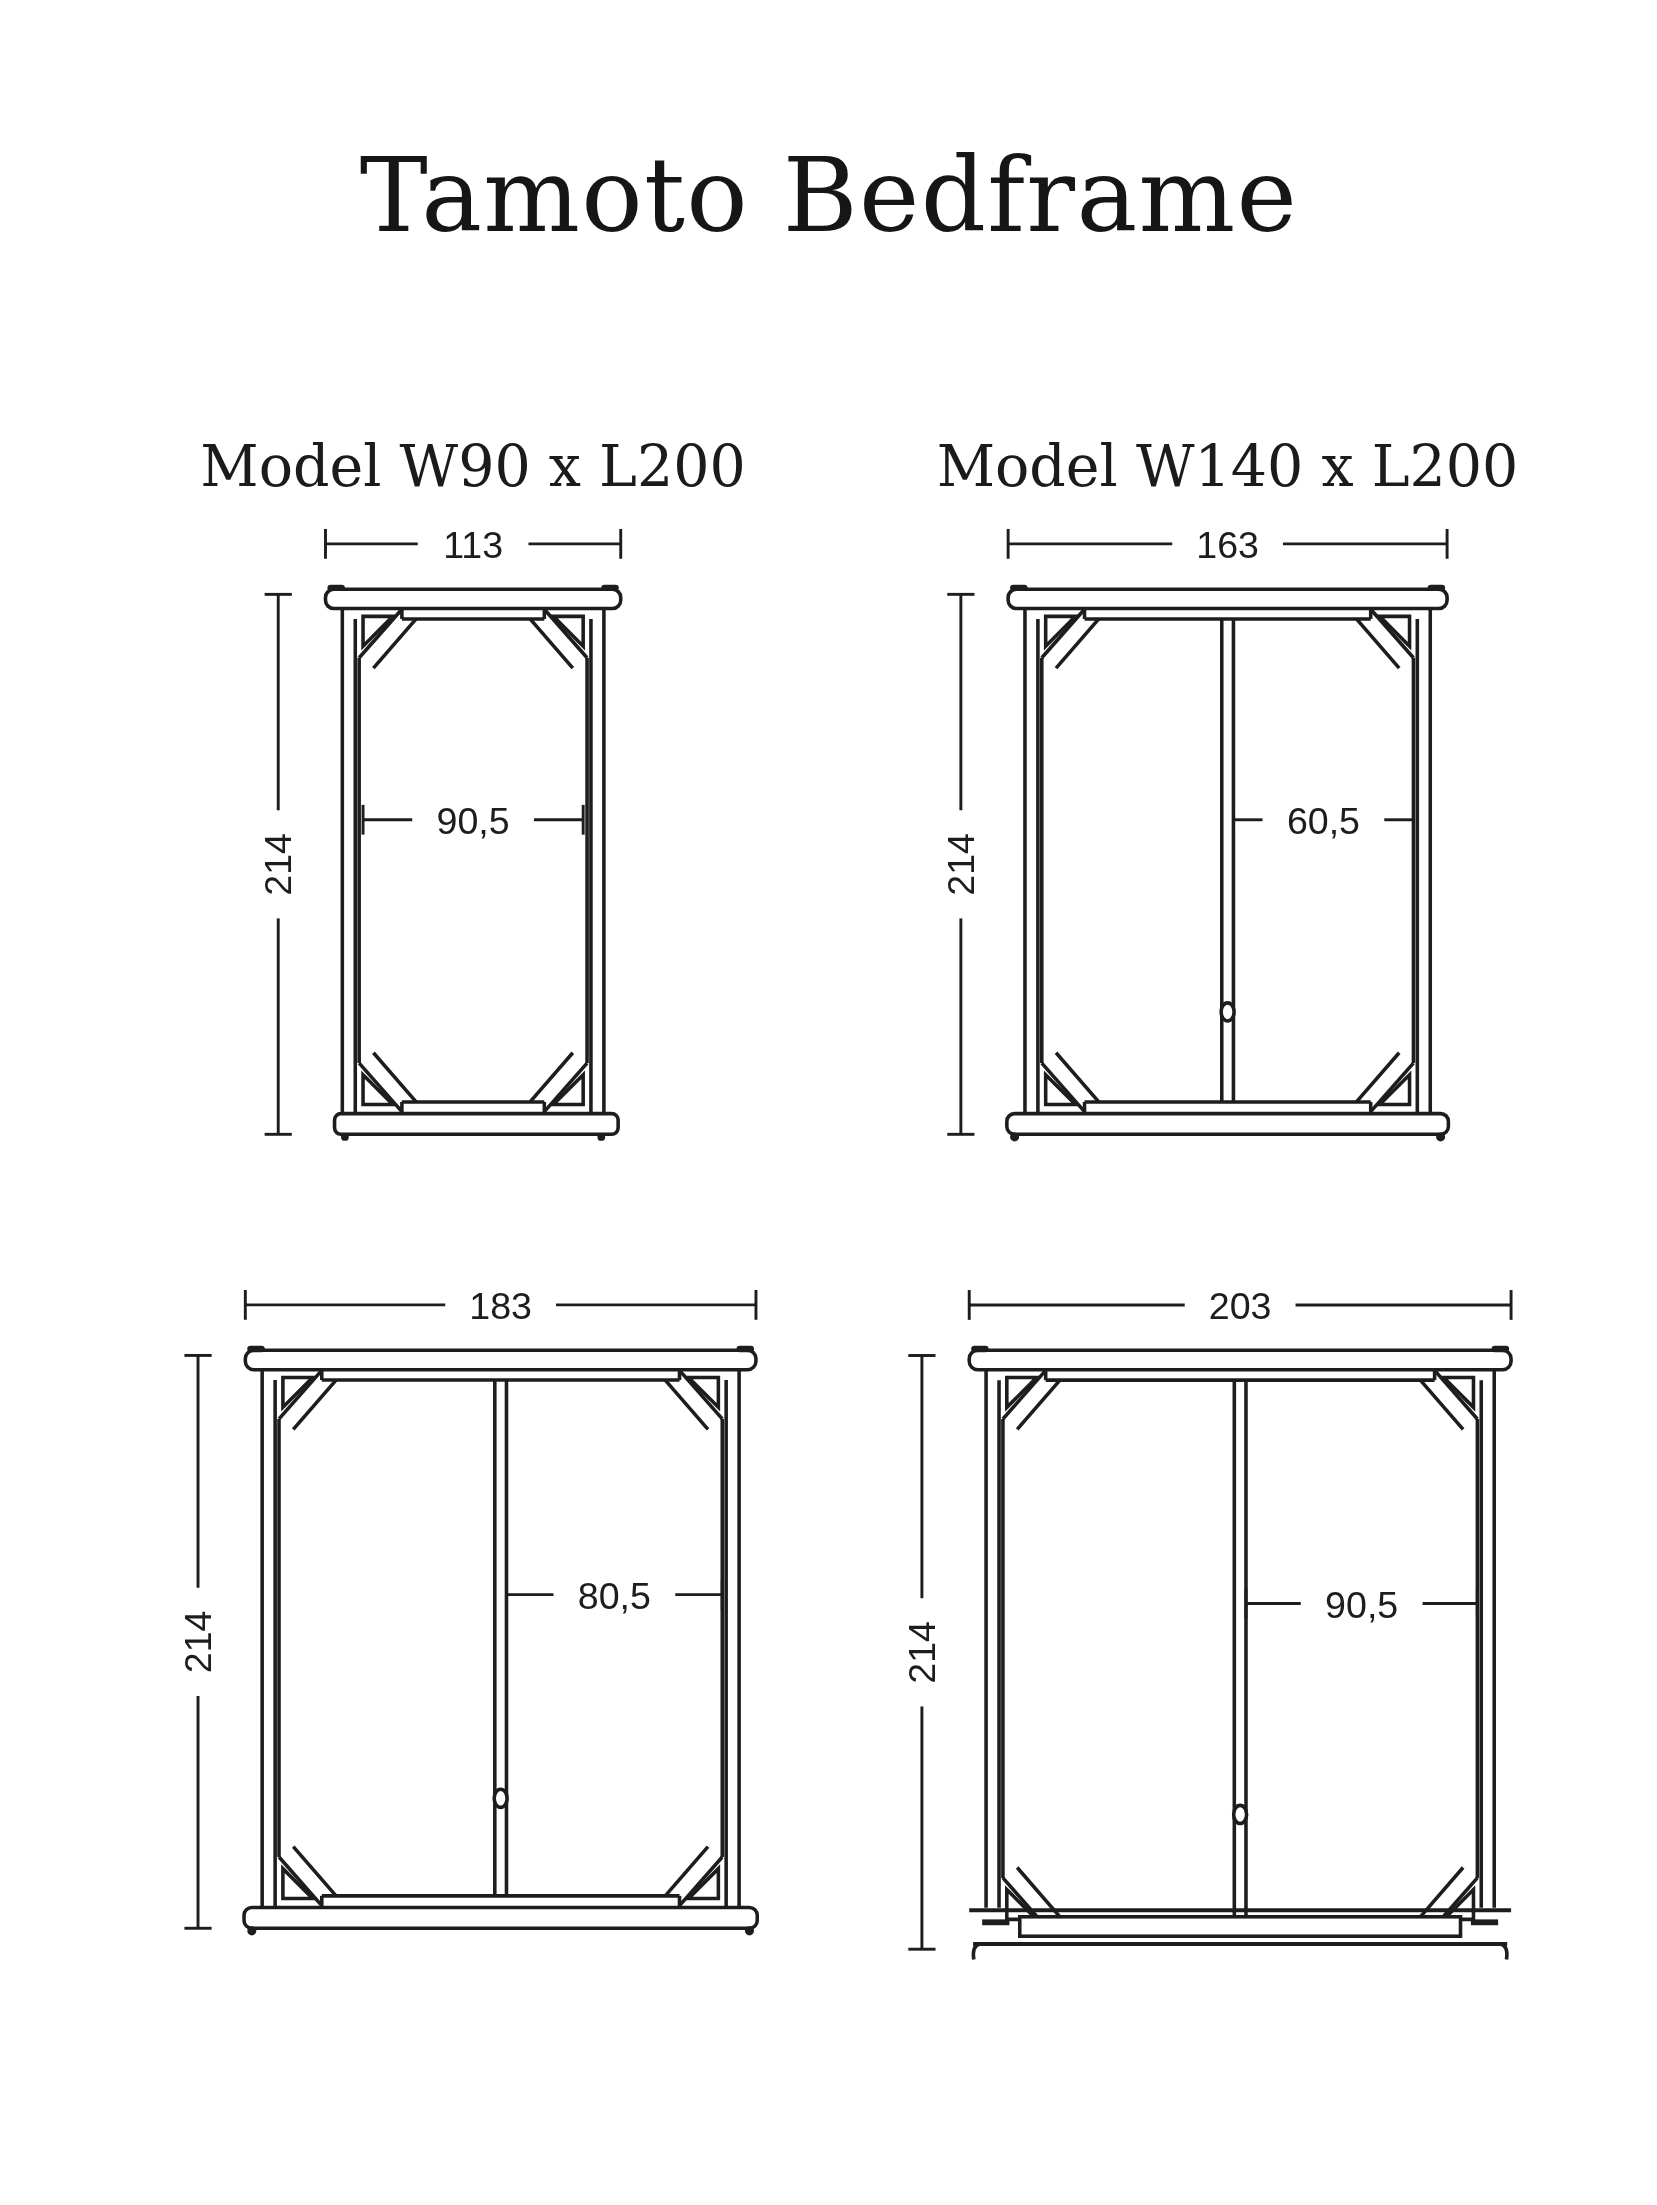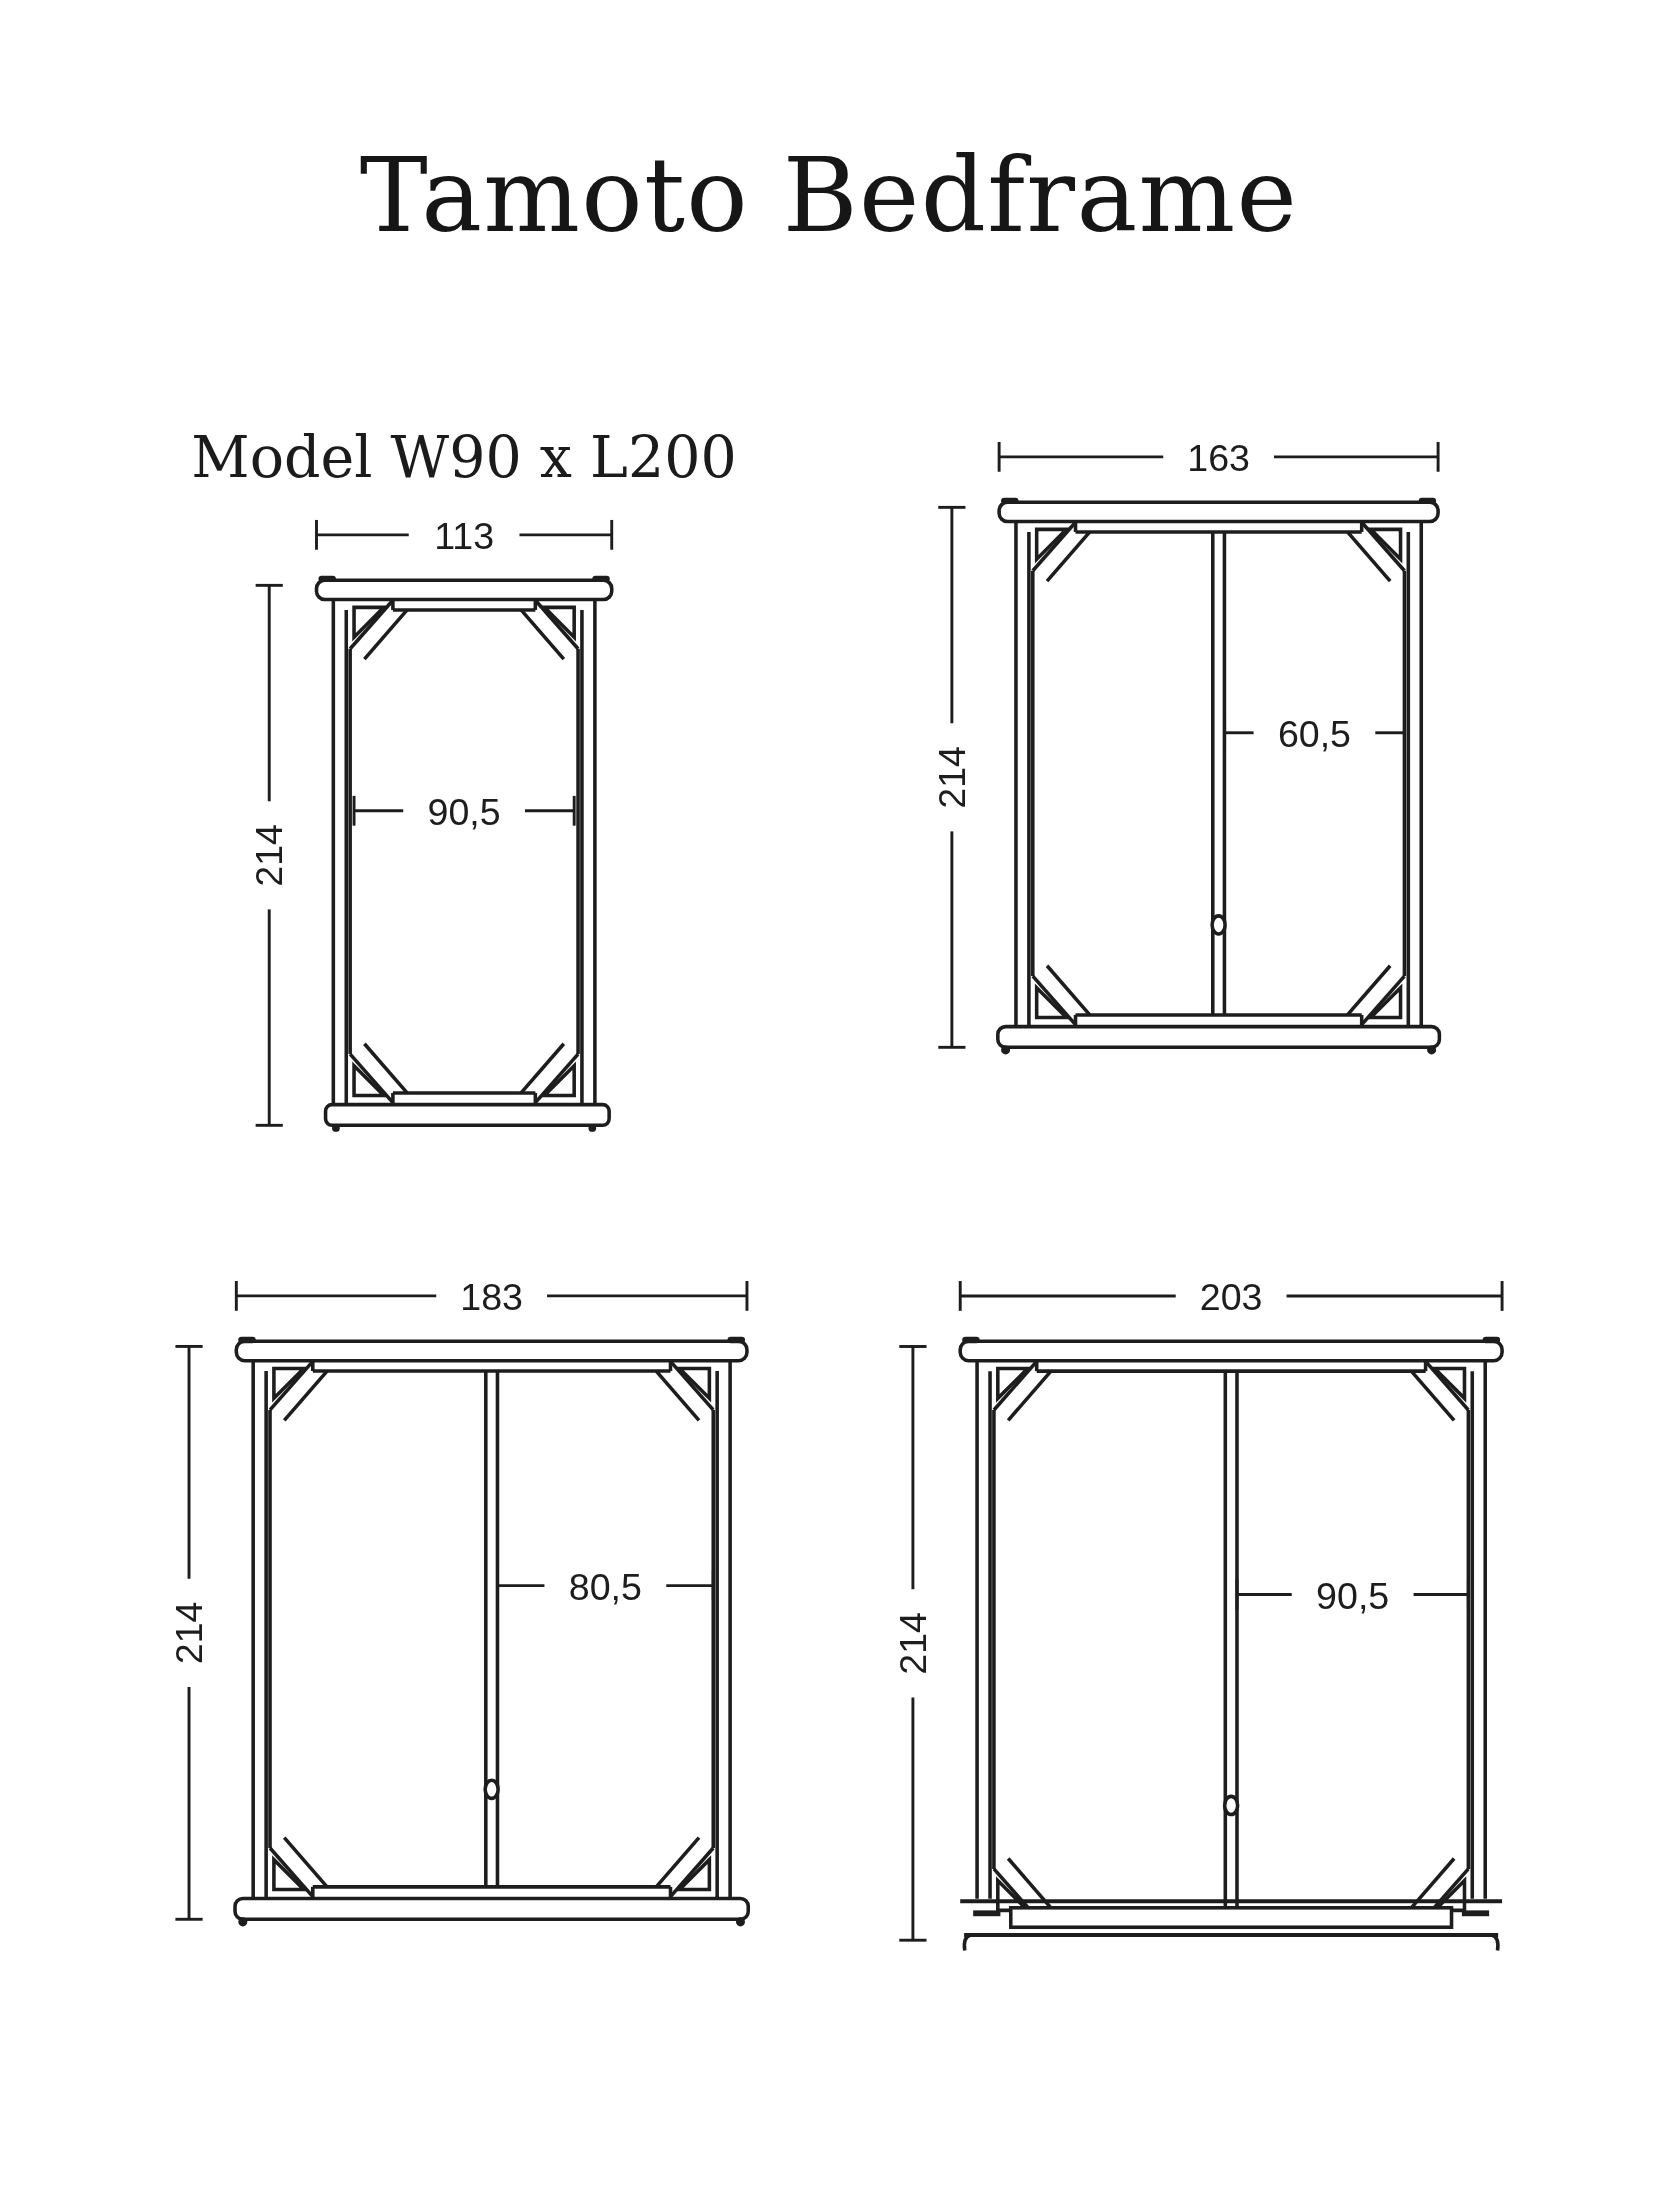--- a/index.html
+++ b/index.html
@@ -5,21 +5,21 @@
   html,body{margin:0;padding:0;background:#ffffff;}
   body{
     width:1658px;height:2205px;position:relative;overflow:hidden;
     font-family:"DejaVu Serif","Liberation Serif",serif;color:#1d1d1d;
   }
   .page-title{
     position:absolute;top:127px;left:0;width:1658px;height:136px;
     display:flex;align-items:center;justify-content:center;
     font-size:102px;font-weight:400;letter-spacing:1.3px;color:#161616;
   }
-  .model-figure{position:absolute;margin:3px;padding:0;text-align:center;}
+  .model-figure{position:absolute;margin:12px;padding:0;text-align:center;}
   .model-title{
     height:78px;display:flex;align-items:center;justify-content:center;
     padding-left:71px;box-sizing:border-box;
     font-size:57px;font-weight:400;color:#1b1b1b;white-space:nowrap;
     font-feature-settings:"onum" 1;
   }
   svg{display:block;}
   svg text{
     font-family:"Liberation Sans","DejaVu Sans",sans-serif;
     font-size:58px;fill:#1d1d1d;
@@ -85,20 +85,21 @@
       <text x="378" y="488.15999999999997" text-anchor="middle" dominant-baseline="central">90,5</text>
       <line x1="56" y1="138" x2="98" y2="138" stroke="#1d1d1d" stroke-width="4.5"></line>
       <line x1="56" y1="972" x2="98" y2="972" stroke="#1d1d1d" stroke-width="4.5"></line>
       <line x1="77" y1="138" x2="77" y2="471.5" stroke="#1d1d1d" stroke-width="4.5"></line>
       <line x1="77" y1="638.5" x2="77" y2="972" stroke="#1d1d1d" stroke-width="4.5"></line>
       <text x="77" y="555" text-anchor="middle" dominant-baseline="central" transform="rotate(-90 77 555)">214</text>
     </svg>
 </figure>
 
 <figure class="model-figure" id="fig-1" style="left: 899px; top: 415px; width: 562px;">
+  <figcaption class="model-title">Model W140 x L200</figcaption>
   <svg id="svg-1" width="562" height="685" viewBox="0 0 868 1058">
       <g transform="translate(150,130)">
         <line x1="26" y1="30" x2="26" y2="812" stroke="#1d1d1d" stroke-width="5.5"></line>
         <line x1="46" y1="46" x2="46" y2="812" stroke="#1d1d1d" stroke-width="5.5"></line>
         <line x1="652" y1="30" x2="652" y2="812" stroke="#1d1d1d" stroke-width="5.5"></line>
         <line x1="632" y1="46" x2="632" y2="812" stroke="#1d1d1d" stroke-width="5.5"></line>
         <line x1="52" y1="106" x2="52" y2="732" stroke="#1d1d1d" stroke-width="5.5"></line>
         <line x1="626" y1="106" x2="626" y2="732" stroke="#1d1d1d" stroke-width="5.5"></line>
         <line x1="118" y1="46" x2="560" y2="46" stroke="#1d1d1d" stroke-width="5.5"></line>
         <line x1="118" y1="792" x2="560" y2="792" stroke="#1d1d1d" stroke-width="5.5"></line>

